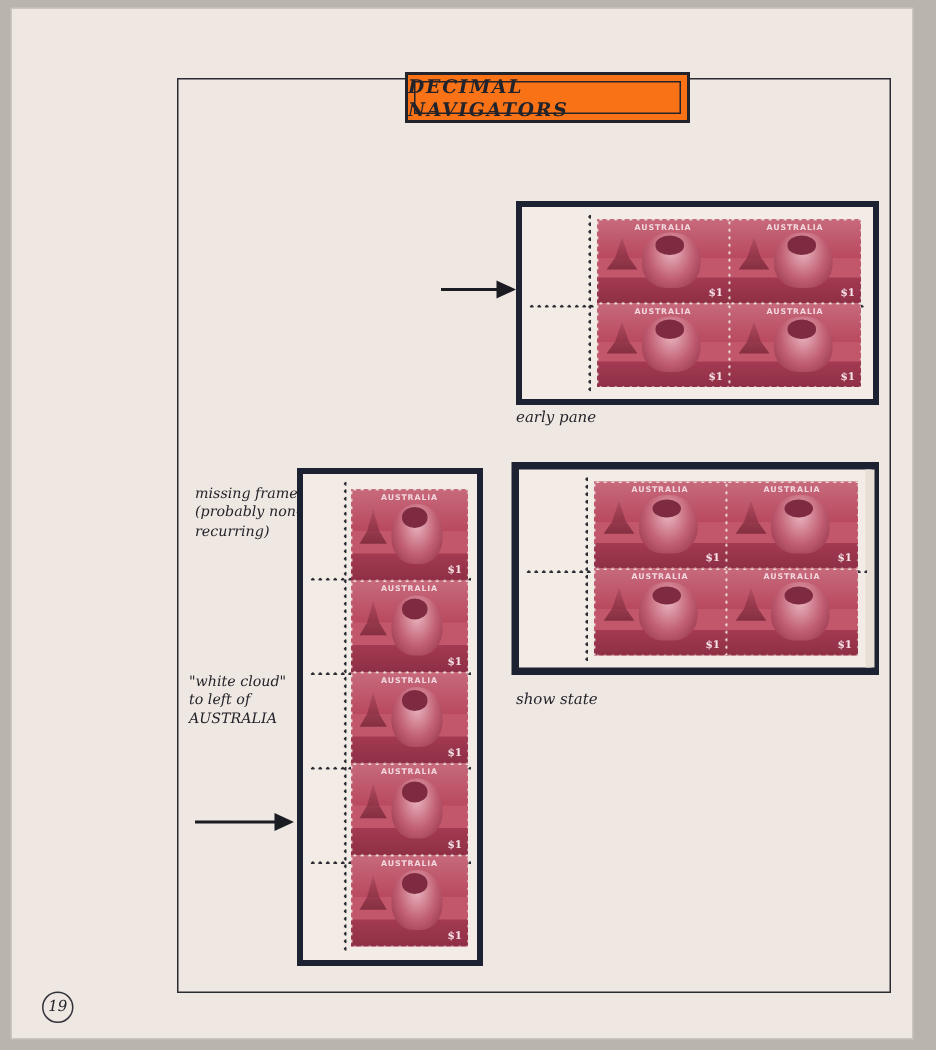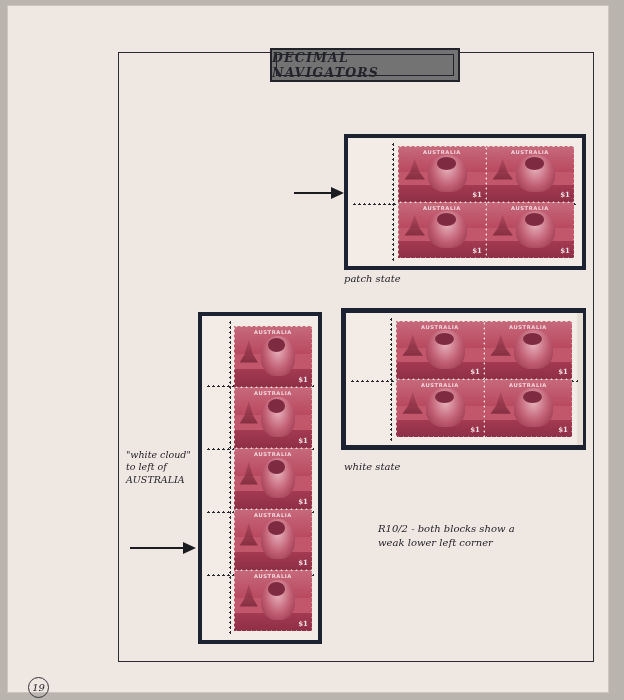--- a/index.html
+++ b/index.html
@@ -14,21 +14,21 @@
     background:#efe7e1;
     box-shadow:0 0 0 1px #cdc6bf;
   }
   .page-inner-border{
     position:absolute;left:110px;top:46px;width:474px;height:608px;
     border:1.5px solid #2b2b33;
   }
   
   .title-box{
     position:absolute;left:262px;top:42px;width:186px;height:30px;
-    background:#737373;
+    background:#f97316;
     border:2.5px solid #23232b;
     display:flex;align-items:center;justify-content:center;
   }
   .title-box-inner{
     position:absolute;left:4px;top:4px;right:4px;bottom:4px;
     border:1px solid #23232b;
   }
   .title-text{
     position:relative;z-index:2;
     font-family:"DejaVu Sans", sans-serif;
@@ -67,21 +67,20 @@
   }
   .note-r102{
     position:absolute;left:370px;top:516px;width:165px;
     font-size:10px;line-height:1.4;
   }
   .pagenum{
     position:absolute;left:20px;top:655px;
     width:19px;height:19px;border:1px solid #33333b;border-radius:50%;
     display:flex;align-items:center;justify-content:center;
     font-size:10px;
-    margin-top:16px;
   }
   
   .arrow{position:absolute;height:0;}
   .arrow .shaft{position:absolute;left:0;top:0;height:2px;background:#1b1b22;}
   .arrow .head{
     position:absolute;top:-5px;width:0;height:0;
     border-top:6px solid transparent;border-bottom:6px solid transparent;
     border-left:13px solid #1b1b22;
   }
   
@@ -236,21 +235,21 @@
         <div class="country">AUSTRALIA</div>
         <div class="denom">$1</div>
         <div class="perf-t"></div>
           <div class="perf-b"></div>
           <div class="perf-l"></div>
           <div class="perf-r"></div>
       </div>
     </div>
   </div>
 
-  <div class="cap-early hand">patch state</div>
+  <div class="cap-early hand">early pane</div>
 
   <div class="mount" id="mount-late">
     <div class="selvedge" style="left:5px;top:5px;width:235px;height:132px;"></div>
     <div class="edge-tape" style="left:236px;top:5px;width:6px;height:132px;"></div>
     <div class="dots-v" style="left:48px;top:9px;height:124px;"></div>
     <div class="dots-h" style="left:9px;top:71px;width:228px;"></div>
 
     <div class="stampgrid" style="left:55px;top:13px;grid-template-columns:88px 88px;grid-template-rows:58px 58px;">
       <div class="stamp">
         <div class="sky"></div>
@@ -300,21 +299,21 @@
         <div class="country">AUSTRALIA</div>
         <div class="denom">$1</div>
         <div class="perf-t"></div>
           <div class="perf-b"></div>
           <div class="perf-l"></div>
           <div class="perf-r"></div>
       </div>
     </div>
   </div>
 
-  <div class="cap-late hand">white state</div>
+  <div class="cap-late hand">show state</div>
 
   <div class="mount" id="mount-strip">
     <div class="selvedge" style="left:4px;top:4px;width:116px;height:324px;"></div>
     <div class="dots-v" style="left:30px;top:8px;height:316px;"></div>
     <div class="dots-h" style="left:8px;top:72px;width:108px;"></div>
     <div class="dots-h" style="left:8px;top:135px;width:108px;"></div>
     <div class="dots-h" style="left:8px;top:198px;width:108px;"></div>
     <div class="dots-h" style="left:8px;top:261px;width:108px;"></div>
 
     <div class="stampgrid" style="left:36px;top:14px;grid-template-columns:78px;grid-template-rows:61px 61px 61px 61px 61px;">
@@ -379,27 +378,28 @@
         <div class="country">AUSTRALIA</div>
         <div class="denom">$1</div>
         <div class="perf-t"></div>
           <div class="perf-b"></div>
           <div class="perf-l"></div>
           <div class="perf-r"></div>
       </div>
     </div>
   </div>
 
+  <div class="note-missing hand" style="white-space:pre-line;">missing frame
+(probably non-
+recurring)</div>
   <div class="note-cloud hand" style="white-space:pre-line;">"white cloud"
 to left of
 AUSTRALIA</div>
 
   <div class="arrow" style="left:122px;top:541px;width:66px;">
     <div class="shaft" style="width:54px;"></div>
     <div class="head" style="left:53px;"></div>
   </div>
 
-  <div class="note-r102 hand" style="white-space:pre-line;">R10/2 -  both blocks show a
-weak lower left corner</div>
 
   <div class="pagenum hand">19</div>
 
 </div>
 
 </body></html>

